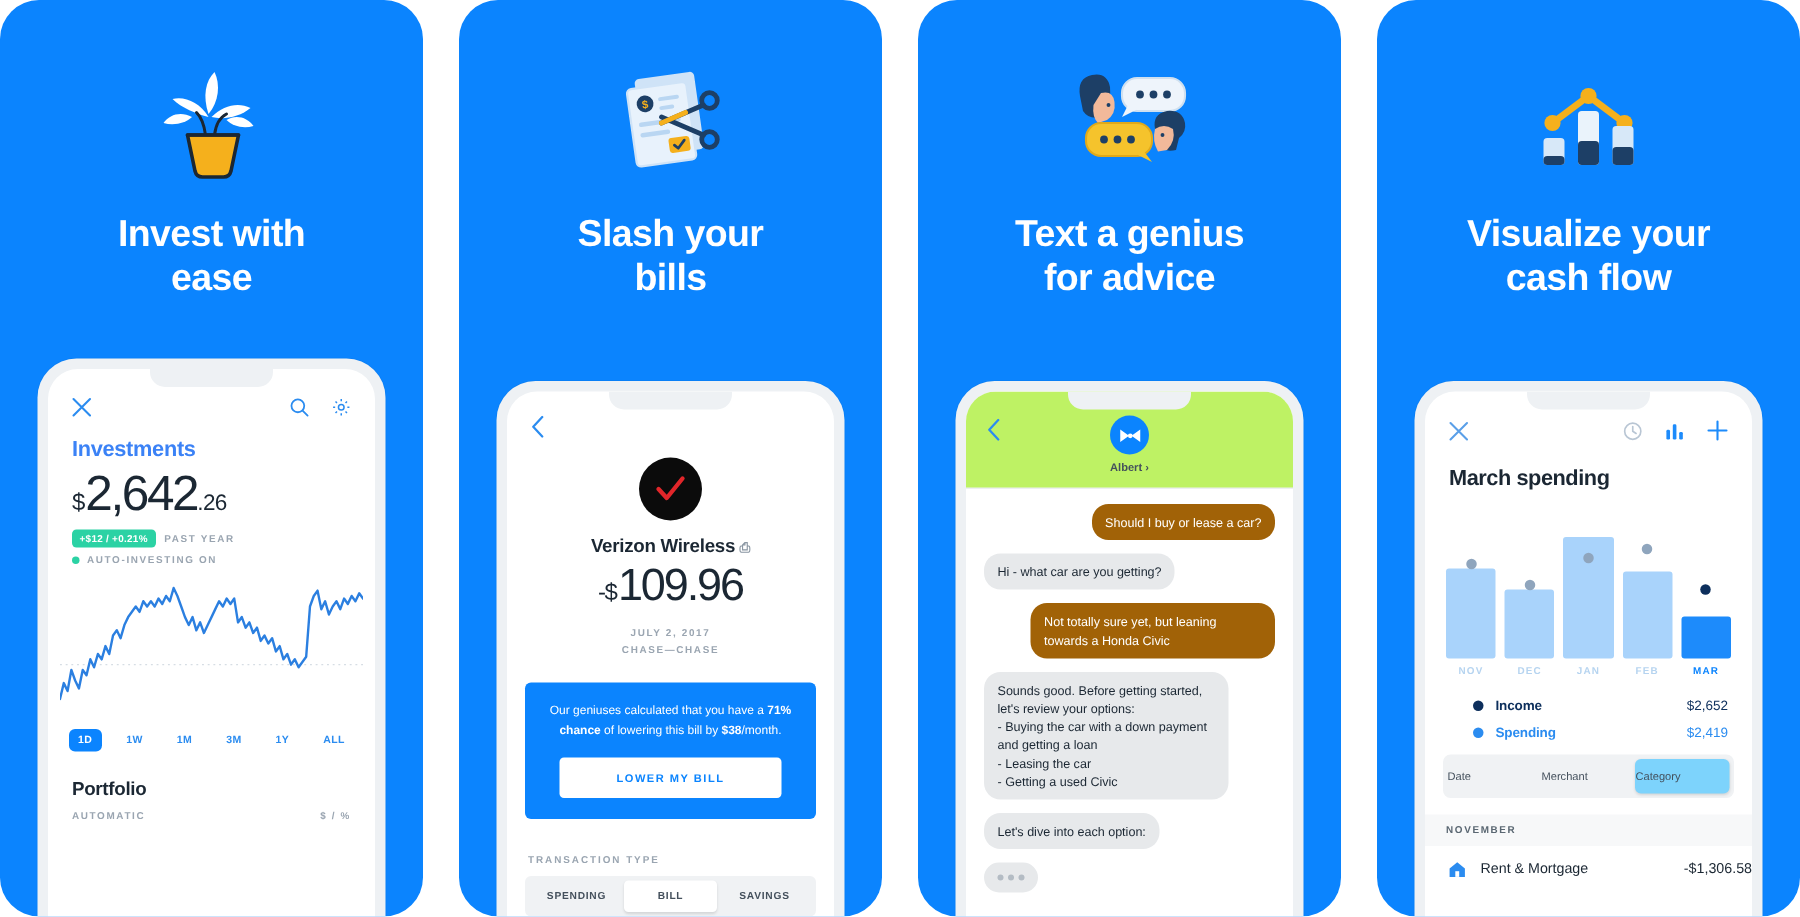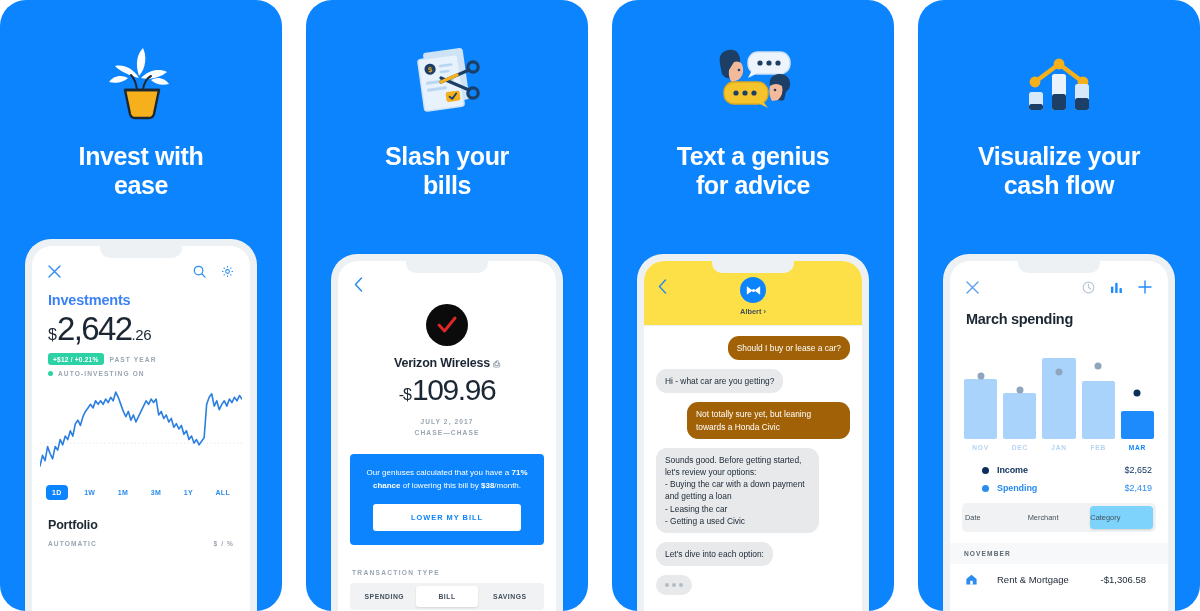--- a/index.html
+++ b/index.html
@@ -183,21 +183,21 @@
     display: flex; padding: 3px;
   }
   .seg > div {
     flex: 1; text-align: center; font-size: 6.8px; font-weight: bold;
     color: #44505c; letter-spacing: 0.5px; padding: 7px 0; border-radius: 3px;
   }
   .seg > div.active { background: #ffffff; box-shadow: 0 1px 2px rgba(0,0,0,0.12); }
 
   
   .chat-head {
-    background: #fde047; padding: 16px 0 9px 0; position: relative;
+    background: #bef264; padding: 16px 0 9px 0; position: relative;
     border-bottom: 1px solid #eceff1;
   }
   .chat-head .back { position: absolute; left: 14px; top: 18px; color: #2b8cf0; }
   .avatar {
     width: 26px; height: 26px; border-radius: 50%; background: #0b84fe;
     margin: 0 auto; display: flex; align-items: center; justify-content: center;
   }
   .chat-name {
     text-align: center; font-size: 7.4px; color: #44505c; margin-top: 4px; font-weight: bold;
   }
@@ -256,21 +256,21 @@
   .seg4 > div {
     flex: 1; font-size: 7.4px; color: #44505c;
     padding: 7px 0; border-radius: 4px;
   }
   .seg4 > div.active { background: #7dd3fc; box-shadow: 0 1px 2px rgba(0,0,0,0.13); }
   .sec-head {
     background: #f7f8f9; margin-top: 11px; padding: 7px 14px;
     font-size: 6.6px; font-weight: bold; color: #5a6772; letter-spacing: 1.1px;
   }
   .txn {
-    display: flex; align-items: center; gap: 19px; padding: 8px 22px 0 14px;
+    display: flex; align-items: center; gap: 9px; padding: 8px 0 0 14px;
   }
   .txn-ic {
     width: 14px; height: 14px; flex: 0 0 14px;
     display: flex; align-items: center; justify-content: center; color: #2b8cf0;
   }
   .txn-name { flex: 1; font-size: 9.5px; color: #1b2733; }
   .txn-amt { font-size: 9.5px; color: #1b2733; }
 </style>
 </head>
 <body>

